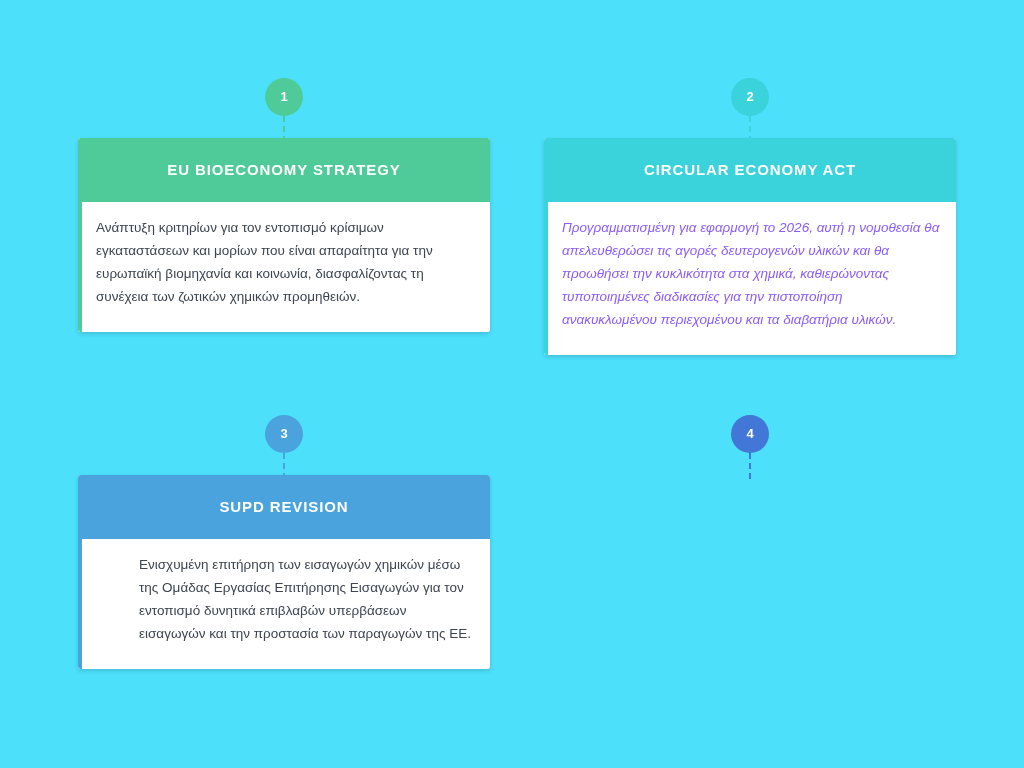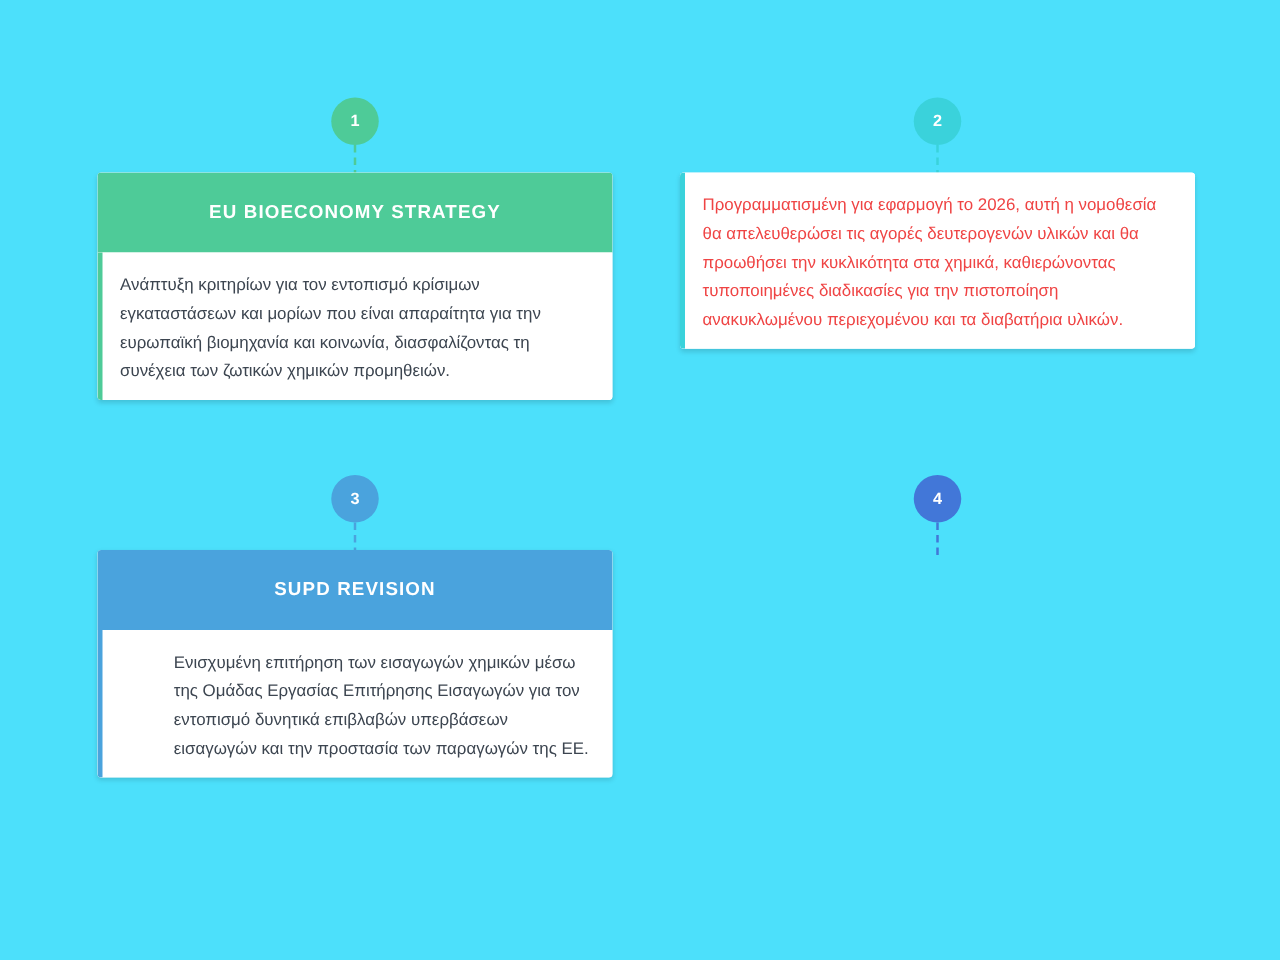--- a/index.html
+++ b/index.html
@@ -94,21 +94,21 @@
     font-weight: bold;
     letter-spacing: 0.9px;
     text-transform: uppercase;
     text-align: center;
     line-height: 1.25;
   }
 
   .card-body {
     box-sizing: border-box;
     background: #ffffff;
-    padding: 14px 16px 12px 14px;
+    padding: 14px 16px 24px 14px;
     border-left-width: 4px;
     border-left-style: solid;
   }
   .card-text {
     color: #3c4550;
     font-size: 13.5px;
     line-height: 23px;
     margin: 0;
   }
 </style>
@@ -132,22 +132,25 @@
         </div>
       </div>
     </div>
 
     <div class="cell">
       <div class="badge-wrap">
         <div class="badge" style="background: rgb(58, 210, 219);">2</div>
         <div class="connector" style="border-left-color: rgb(58, 210, 219);"></div>
       </div>
       <div class="card">
+        <div class="card-header" style="background: rgb(58, 210, 219);">
+          <div class="card-title">CIRCULAR ECONOMY ACT</div>
+        </div>
         <div class="card-body" style="border-left-color: rgb(58, 210, 219);">
-          <p class="card-text" style="color: #ef4444;">Προγραμματισμένη για εφαρμογή το 2026, αυτή η νομοθεσία θα απελευθερώσει τις αγορές δευτερογενών υλικών και θα προωθήσει την κυκλικότητα στα χημικά, καθιερώνοντας τυποποιημένες διαδικασίες για την πιστοποίηση ανακυκλωμένου περιεχομένου και τα διαβατήρια υλικών.</p>
+          <p class="card-text" style="color: #8b5cf6; font-style: italic;">Προγραμματισμένη για εφαρμογή το 2026, αυτή η νομοθεσία θα απελευθερώσει τις αγορές δευτερογενών υλικών και θα προωθήσει την κυκλικότητα στα χημικά, καθιερώνοντας τυποποιημένες διαδικασίες για την πιστοποίηση ανακυκλωμένου περιεχομένου και τα διαβατήρια υλικών.</p>
         </div>
       </div>
     </div>
 
     <div class="cell">
       <div class="badge-wrap">
         <div class="badge" style="background: rgb(74, 163, 221);">3</div>
         <div class="connector" style="border-left-color: rgb(74, 163, 221);"></div>
       </div>
       <div class="card">

